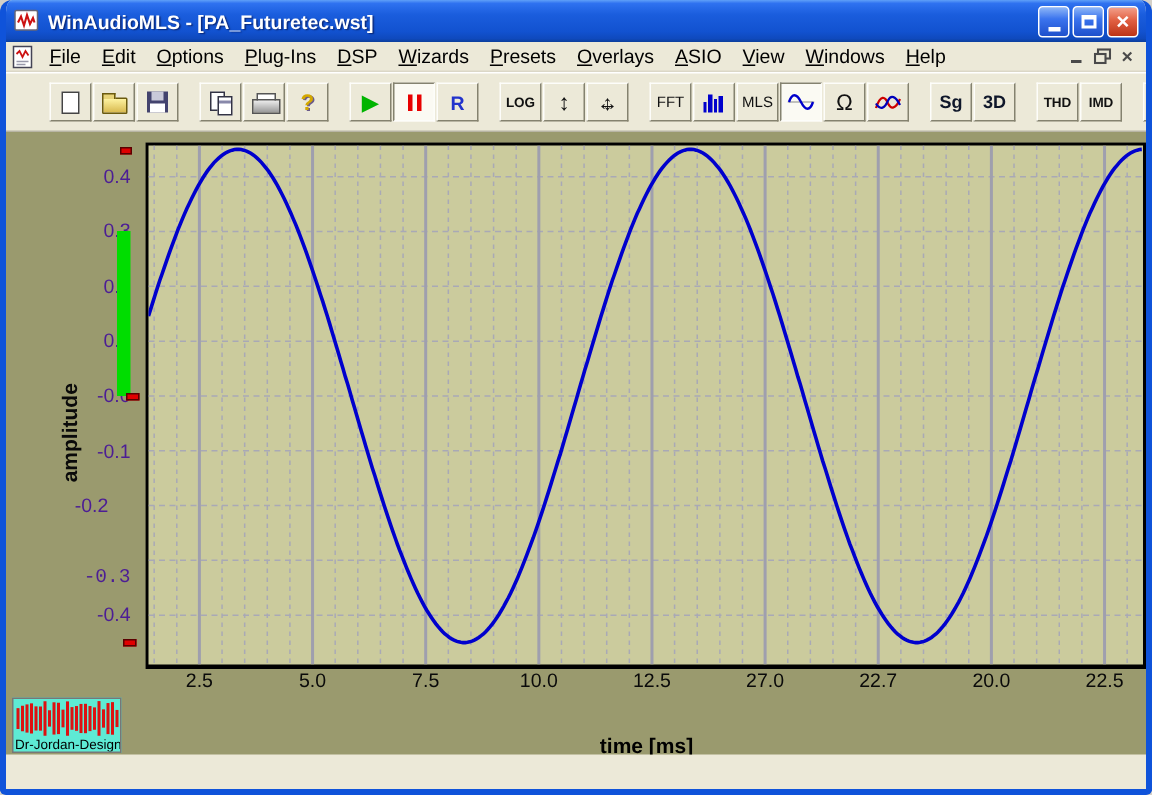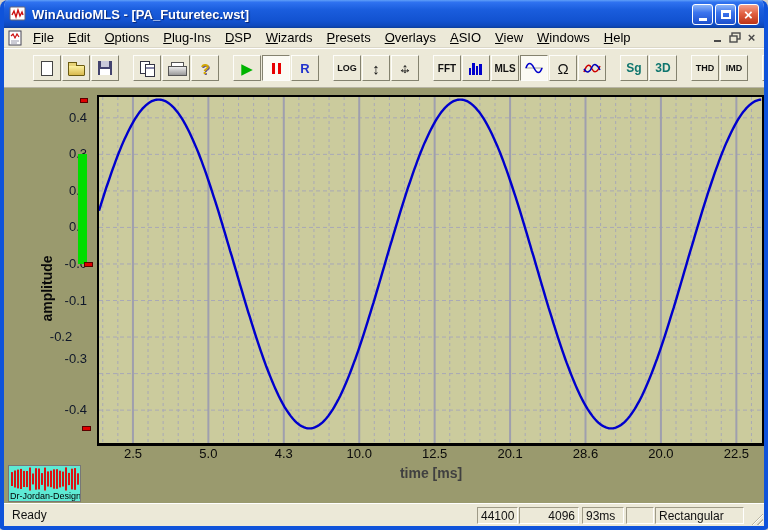--- a/index.html
+++ b/index.html
@@ -41,22 +41,22 @@
 
   
   .toolbar { height: 40px; background: #ece9d8; display: flex; align-items: center;
     padding-left: 29px; border-top: 1px solid #fff; border-bottom: 1px solid #b8b5a4; }
   .tb-group { display: flex; margin-right: 13px; }
   .tb-btn { width: 28px; height: 26px; margin-right: 1px; background: #ece9d8;
     border: 1px solid; border-color: #fdfdfa #84826f #84826f #fdfdfa;
     display: flex; align-items: center; justify-content: center; font-family: inherit; overflow: hidden; }
   .tb-btn.active { background: #fbfaf3; border-color: #84826f #fdfdfa #fdfdfa #84826f; }
   .lbl-sm { font-size: 9px; font-weight: bold; color: #111; letter-spacing: 0; }
-  .lbl-md { font-size: 10px; font-weight: bold; color: #111; }
-  .lbl-lg { font-size: 12px; font-weight: bold; color: #0f766e; }
+  .lbl-md { font-size: 10px; font-weight: normal; color: #111; }
+  .lbl-lg { font-size: 12px; font-weight: bold; color: #0f172a; }
   .lbl-r  { font-size: 13px; font-weight: bold; color: #2233cc; }
   .ic-new { width: 12px; height: 15px; background: #fff; border: 1px solid #444; }
   .ic-folder { width: 17px; height: 11px; background: linear-gradient(#fdf2a0,#d8b94e);
     border: 1px solid #6b5b10; border-radius: 1px; position: relative; margin-top: 4px; }
   .ic-folder::before { content: ""; position: absolute; left: -1px; top: -4px; width: 7px; height: 3px;
     background: #e8d478; border: 1px solid #6b5b10; border-bottom: none; }
   .ic-floppy { width: 14px; height: 14px; background: #43436e; position: relative; }
   .ic-floppy::before { content: ""; position: absolute; left: 3px; top: 0; width: 8px; height: 6px; background: #c9c9d9; }
   .ic-floppy::after { content: ""; position: absolute; left: 2px; bottom: 0; width: 10px; height: 6px; background: #fff; }
   .ic-copy { width: 16px; height: 15px; position: relative; }
@@ -78,23 +78,23 @@
   .ic-move span { position: absolute; left: 0; top: 0; width: 18px; height: 18px; font-size: 14px;
     line-height: 18px; text-align: center; }
   .ic-omega { font-size: 15px; color: #111; }
 
   
   .workspace { position: relative; height: 415px; background: #9a9a6e; overflow: hidden; }
   .plot-frame { position: absolute; left: 93px; top: 7px; width: 667px; height: 351px;
     border: 2px solid #000; border-bottom-width: 3px; background: #cbcb9d; }
   .plot-frame svg { display: block; }
   .tick-x { position: absolute; top: 358px; transform: translateX(-50%); font-size: 13px; color: #0a0a0a; }
-  .tick-y { position: absolute; left: 31px; width: 52px; text-align: right; font-size: 13px; color: #0f172a; }
-  .xlabel { position: absolute; top: 377px; left: 427px; transform: translateX(-50%);
-    font-size: 14px; font-weight: bold; color: #404040; }
+  .tick-y { position: absolute; left: 31px; width: 52px; text-align: right; font-size: 13px; color: #4c1d95; }
+  .xlabel { position: absolute; top: 401px; left: 427px; transform: translateX(-50%);
+    font-size: 14px; font-weight: bold; color: #000000; }
   .ylabel { position: absolute; left: -22px; top: 192px; width: 130px; height: 17px; text-align: center;
     transform: rotate(-90deg); font-size: 14px; font-weight: bold; color: #0a0a0a; }
   .meter-bar { position: absolute; }
   .peak-marker { position: absolute; border: 1px solid #5a0000; }
   .logo { position: absolute; left: 4px; top: 377px; width: 73px; height: 37px; background: #5eead4;
     border: 1px solid #777; overflow: hidden; }
   .logo-text { position: absolute; bottom: 0; left: 1px; font-size: 9px; color: #000; white-space: nowrap; }
 
   
   .statusbar { position: relative; height: 23px; background: #ece9d8; border-top: 1px solid #fff;
@@ -358,47 +358,36 @@
           <rect x="56" y="1.4" width="2" height="23.1" fill="#dd1111"></rect>
           <rect x="59" y="6.9" width="2" height="12.2" fill="#dd1111"></rect>
           <rect x="62" y="2.7" width="2" height="20.7" fill="#dd1111"></rect>
           <rect x="65" y="2.1" width="2" height="21.7" fill="#dd1111"></rect>
           <rect x="68" y="7.3" width="2" height="11.4" fill="#dd1111"></rect>
         </svg>
       <div class="logo-text">Dr-Jordan-Design</div>
     </div>
   <div class="tick-x" style="left: 128.942px;">2.5</div>
       <div class="tick-x" style="left: 204.369px;">5.0</div>
-      <div class="tick-x" style="left: 279.795px;">4.3</div>
+      <div class="tick-x" style="left: 279.795px;">7.5</div>
       <div class="tick-x" style="left: 355.222px;">10.0</div>
       <div class="tick-x" style="left: 430.648px;">12.5</div>
-      <div class="tick-x" style="left: 506.075px;">20.1</div>
-      <div class="tick-x" style="left: 581.502px;">28.6</div>
+      <div class="tick-x" style="left: 506.075px;">27.0</div>
+      <div class="tick-x" style="left: 581.502px;">22.7</div>
       <div class="tick-x" style="left: 656.928px;">20.0</div>
       <div class="tick-x" style="left: 732.355px;">22.5</div>
       <div class="tick-y" style="top: 21.8258px;">0.4</div>
       <div class="tick-y" style="top: 58.3622px;">0.3</div>
       <div class="tick-y" style="top: 94.8986px;">0.2</div>
       <div class="tick-y" style="top: 131.435px;">0.1</div>
       <div class="tick-y" style="top: 167.971px;">-0.0</div>
       <div class="tick-y" style="top: 204.508px;">-0.1</div>
       <div class="tick-y" style="top: 241.044px; text-align: center;">-0.2</div>
-      <div class="tick-y" style="top: 263px;">-0.3</div>
+      <div class="tick-y" style="top: 289px; font-family: Liberation Mono, monospace;">-0.3</div>
       <div class="tick-y" style="top: 314px;">-0.4</div>
       <div class="meter-bar" style="left: 74px; width: 9px; background: rgb(0, 221, 0); top: 66px; height: 110px;"></div>
       <div class="peak-marker" style="left: 76px; width: 8px; height: 5px; background: rgb(224, 0, 0); top: 10px;"></div>
       <div class="peak-marker" style="left: 80px; width: 9px; height: 5px; background: rgb(224, 0, 0); top: 174px;"></div>
       <div class="peak-marker" style="left: 78px; width: 9px; height: 5px; background: rgb(224, 0, 0); top: 338px;"></div>
     </div>
 
-  <div class="statusbar">
-    <span class="status-ready">Ready</span>
-    <span id="status-fields">
-        <span class="sfield" style="left: 473px; width: 41px; text-align: left;">44100</span>
-        <span class="sfield" style="left: 515px; width: 60px; text-align: right;">4096</span>
-        <span class="sfield" style="left: 578px; width: 42px; text-align: left;">93ms</span>
-        <span class="sfield" style="left: 622px; width: 28px; text-align: left;"></span>
-        <span class="sfield" style="left: 651px; width: 89px; text-align: left;">Rectangular</span>
-      </span>
-    <div class="grip"></div>
-  </div>
 
 </div>
 
 </body></html>

